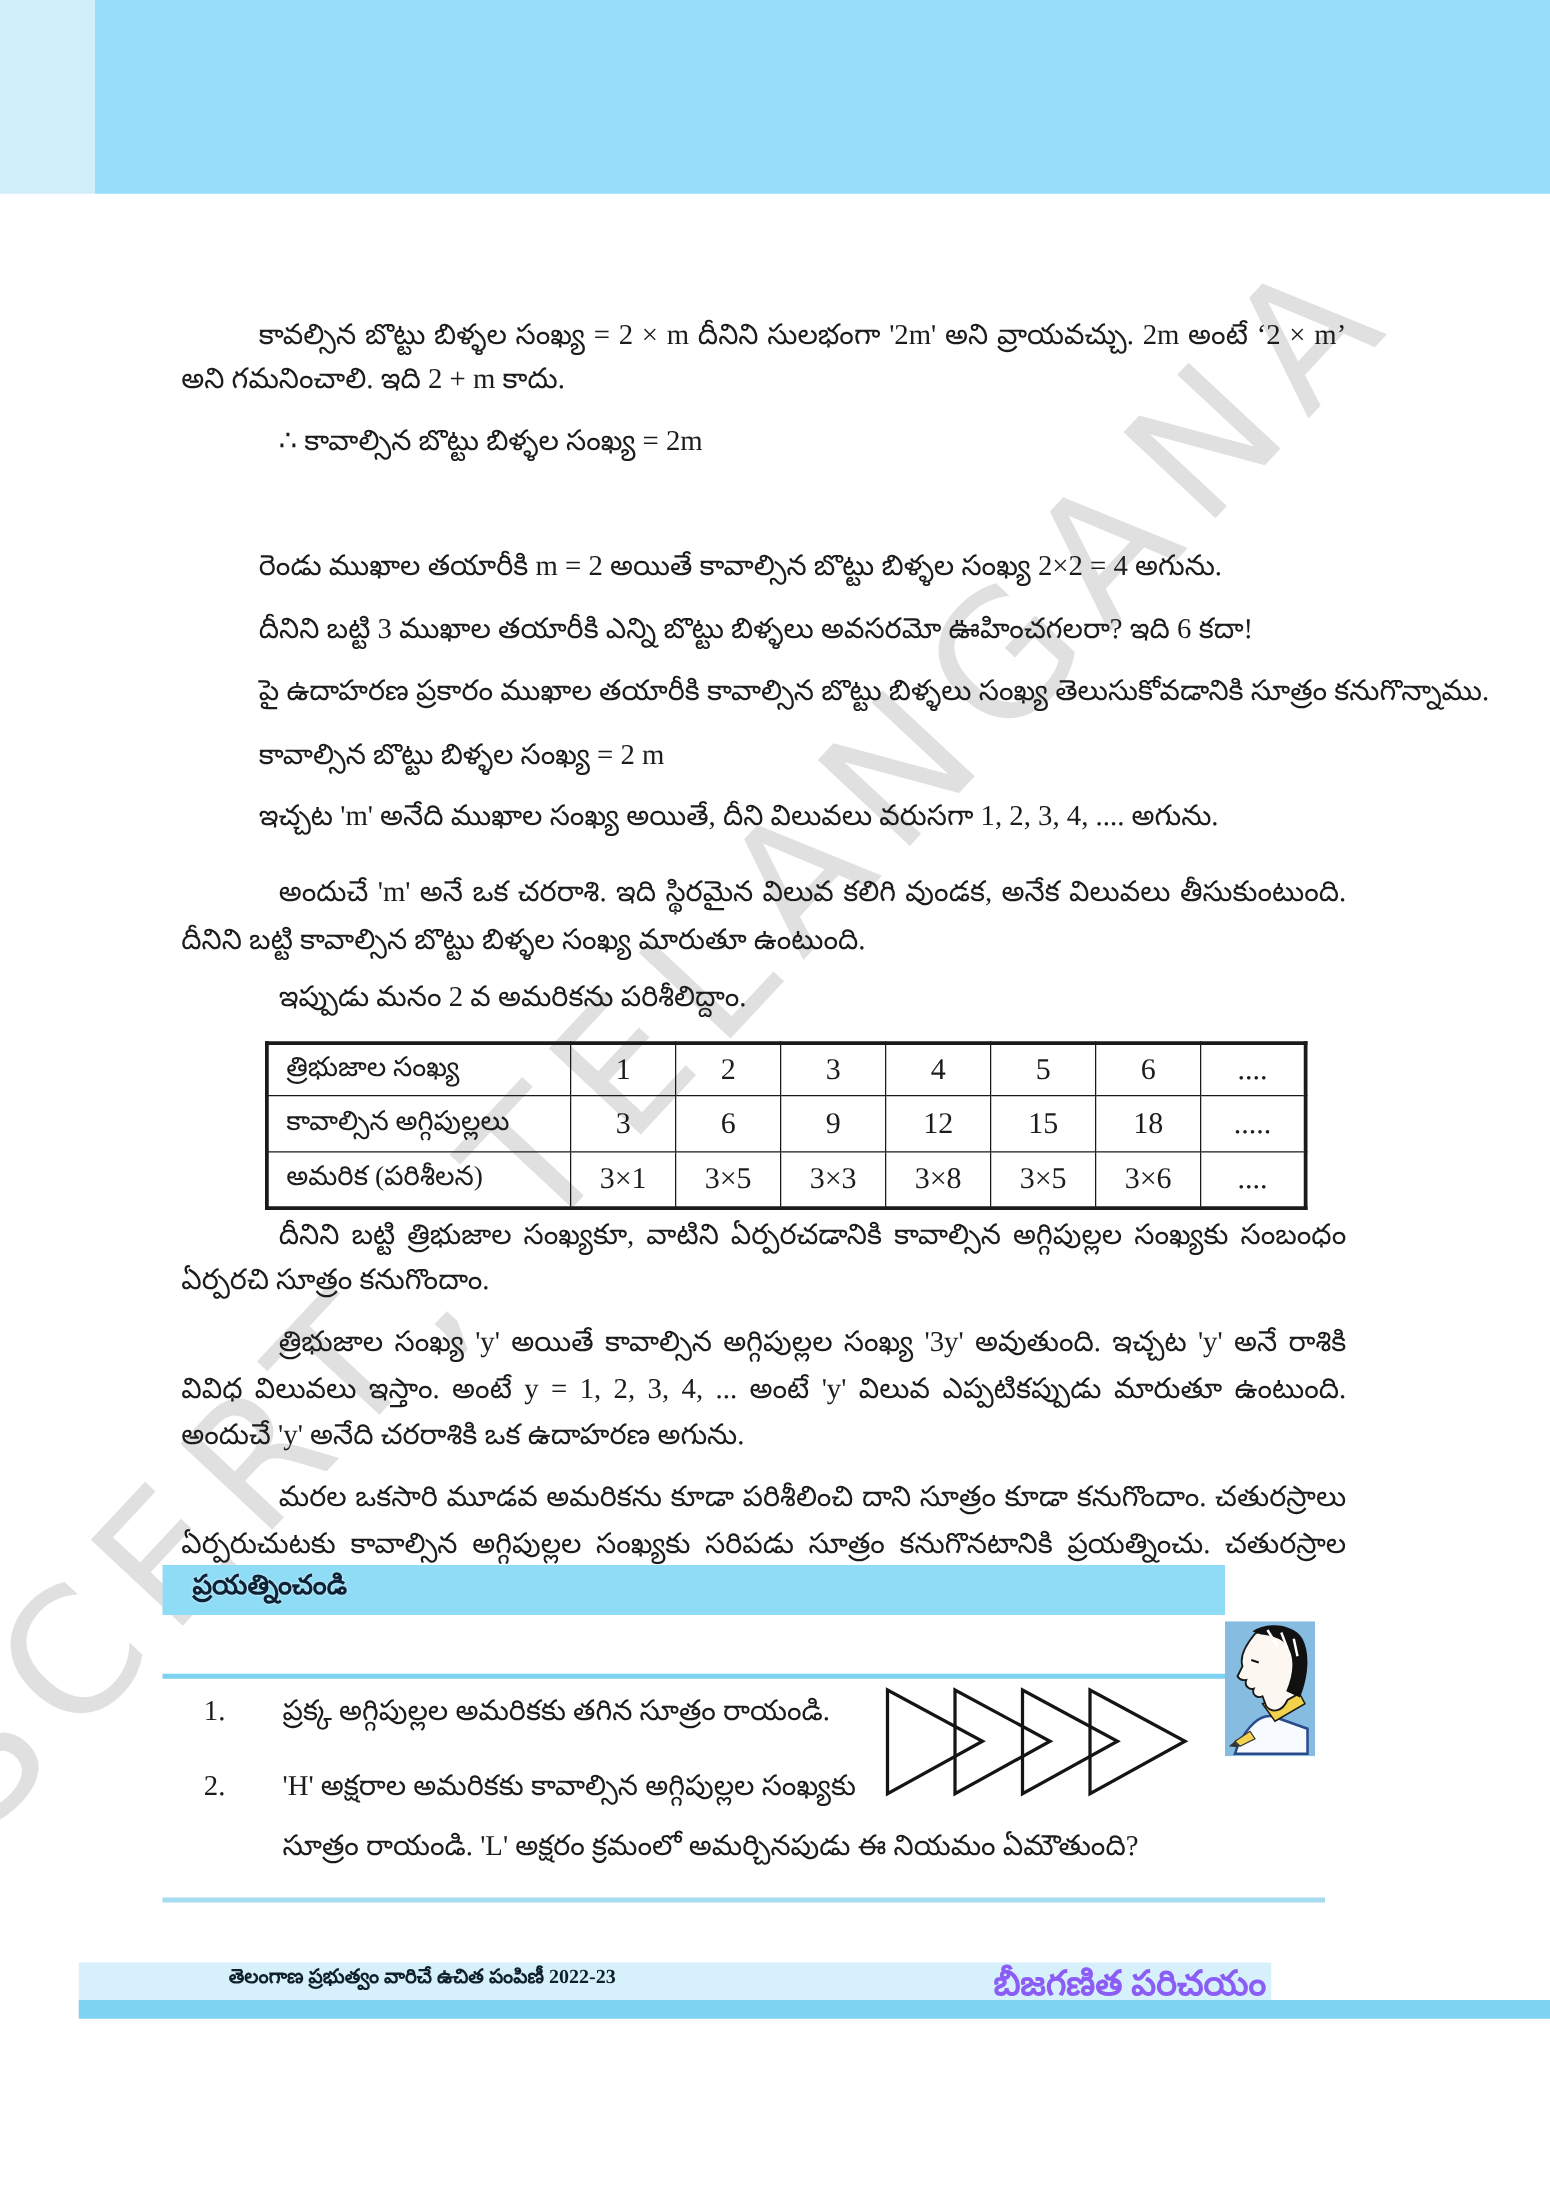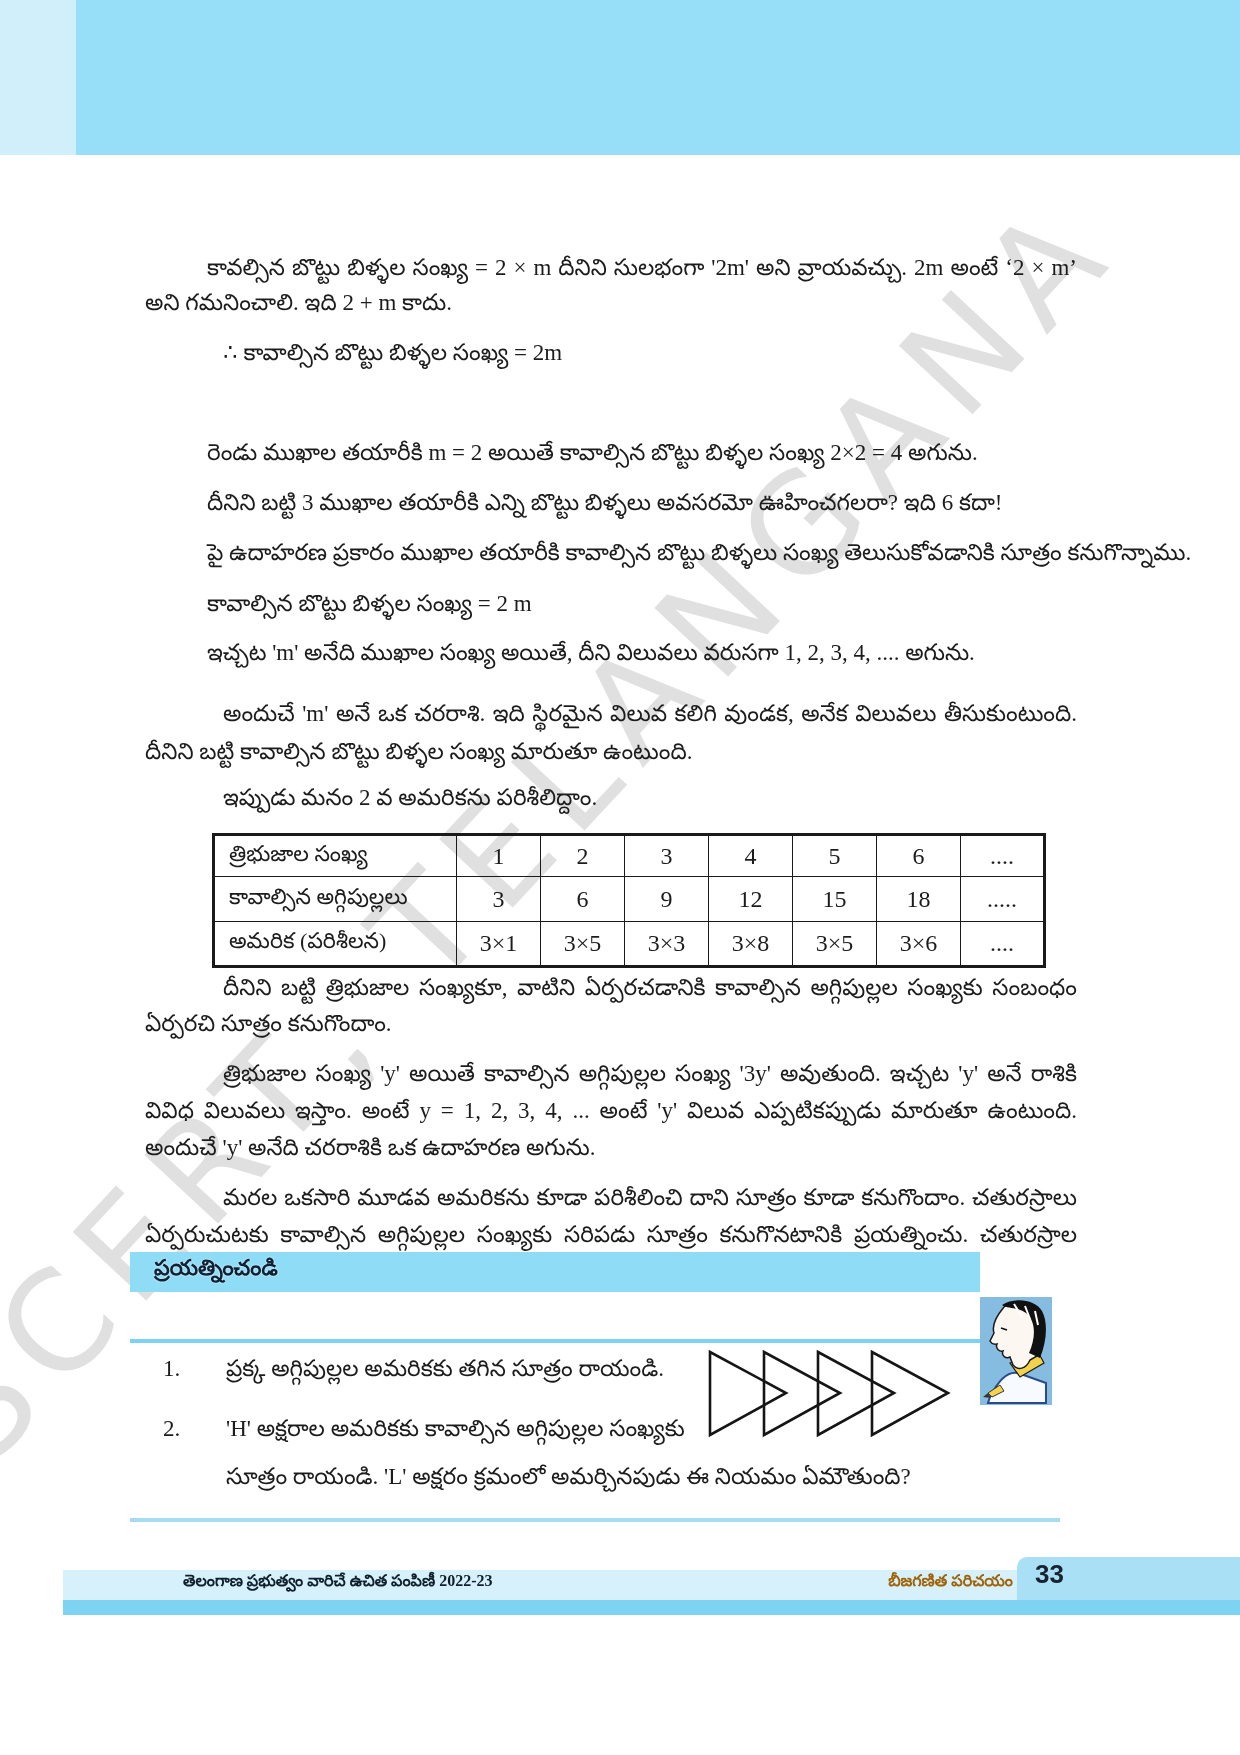--- a/index.html
+++ b/index.html
@@ -47,21 +47,21 @@
   .qnum { position:absolute; left:163px; font-size:23px; z-index:1; }
   .qtext { position:absolute; left:226px; font-size:23px; white-space:nowrap; z-index:1; }
 
   .separator { position:absolute; left:130px; top:1518px; width:930px; height:4px;
                background:#a6dcf1; z-index:1; }
 
   
   .foot-light { position:absolute; left:63px; top:1570px; width:954px; height:30px;
                 background:#d6f1fc; z-index:1; }
   .foot-left-text { position:absolute; left:120px; top:2px; font-size:16px; font-weight:bold; color:#10202b; }
-  .foot-right-text { position:absolute; right:4px; top:2px; font-size:16px; font-weight:bold; color:#a16207; }
+  .foot-right-text { position:absolute; right:4px; top:2px; font-size:28px; font-weight:bold; color:#8b5cf6; }
   .foot-dark { position:absolute; left:63px; top:1600px; width:1177px; height:15px;
                background:#7ed2f2; z-index:1; }
   .page-tab { position:absolute; left:1017px; top:1557px; width:223px; height:43px;
               background:#a9e0f6; border-top-left-radius:10px; z-index:2; }
   .page-tab .pno { position:absolute; left:18px; top:2px; font-family:"Liberation Sans",sans-serif;
                    font-size:26px; font-weight:bold; color:#17242f; }
 </style>
 </head>
 <body>
 
@@ -159,18 +159,15 @@
     <div class="qtext" style="top:1416px;">'H' అక్షరాల అమరికకు కావాల్సిన అగ్గిపుల్లల సంఖ్యకు</div>
     <div class="qtext" style="top:1464px;">సూత్రం రాయండి.  'L' అక్షరం క్రమంలో అమర్చినపుడు ఈ నియమం ఏమౌతుంది?</div>
 
     <div class="separator"></div>
 
     <div class="foot-light">
       <span class="foot-left-text">తెలంగాణ ప్రభుత్వం వారిచే ఉచిత పంపిణీ 2022-23</span>
       <span class="foot-right-text">బీజగణిత పరిచయం</span>
     </div>
     <div class="foot-dark"></div>
-    <div class="page-tab">
-      <span class="pno">33</span>
-    </div>
 
   </div>
 </div>
 
 </body></html>

